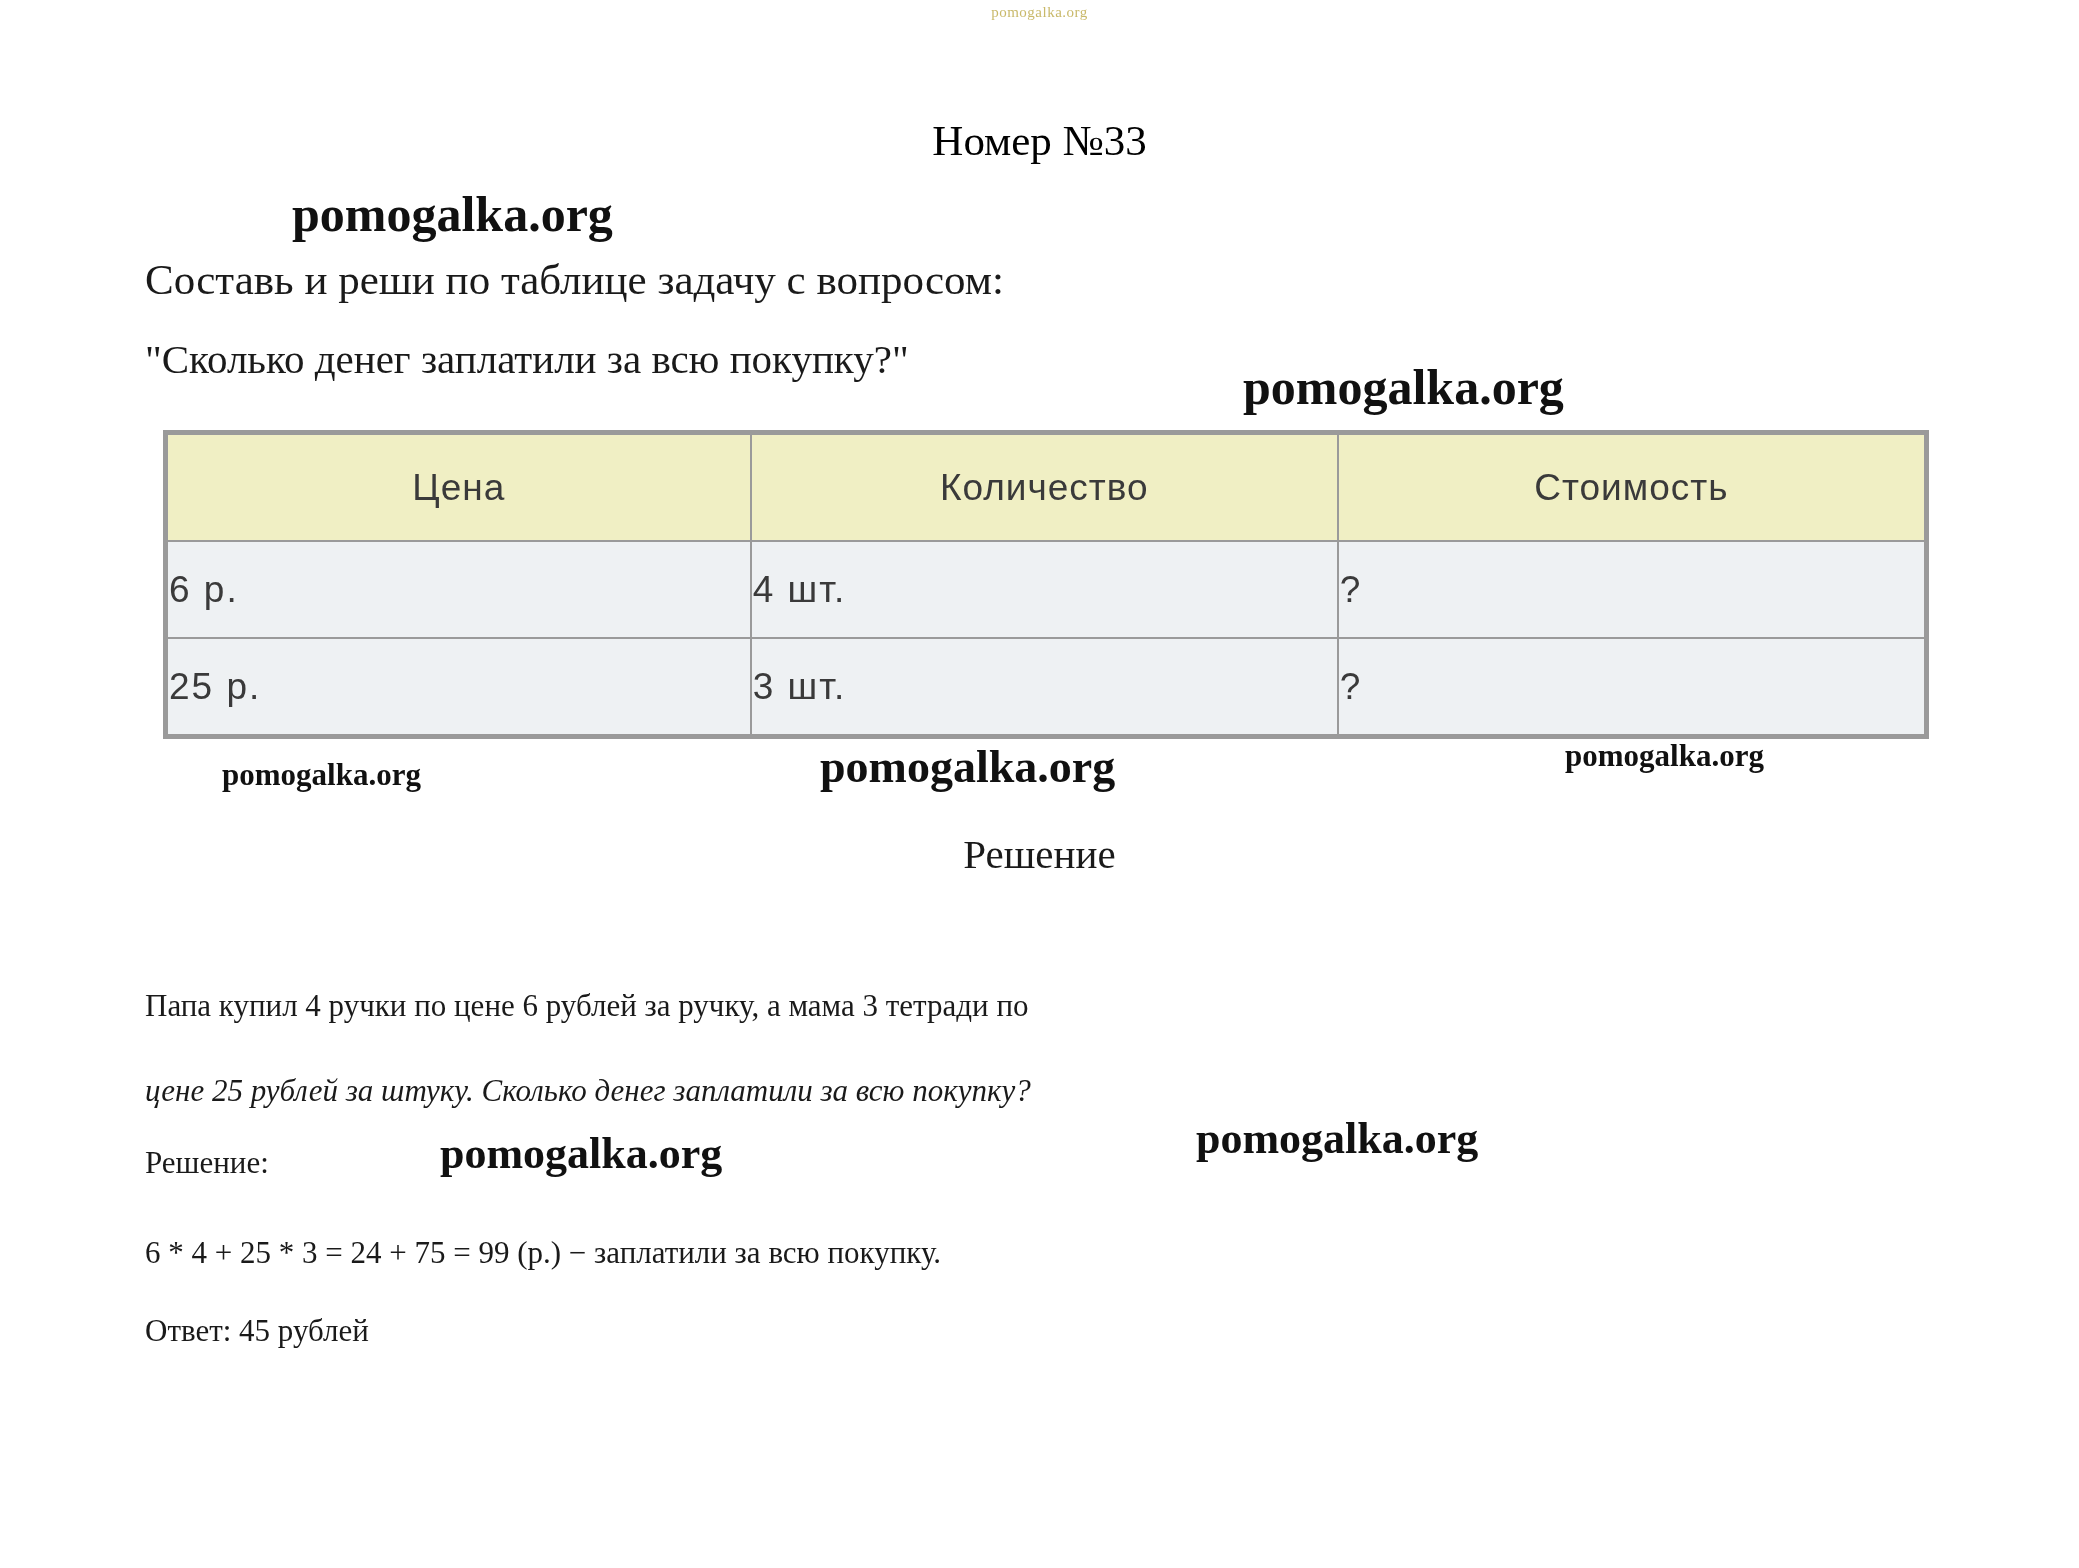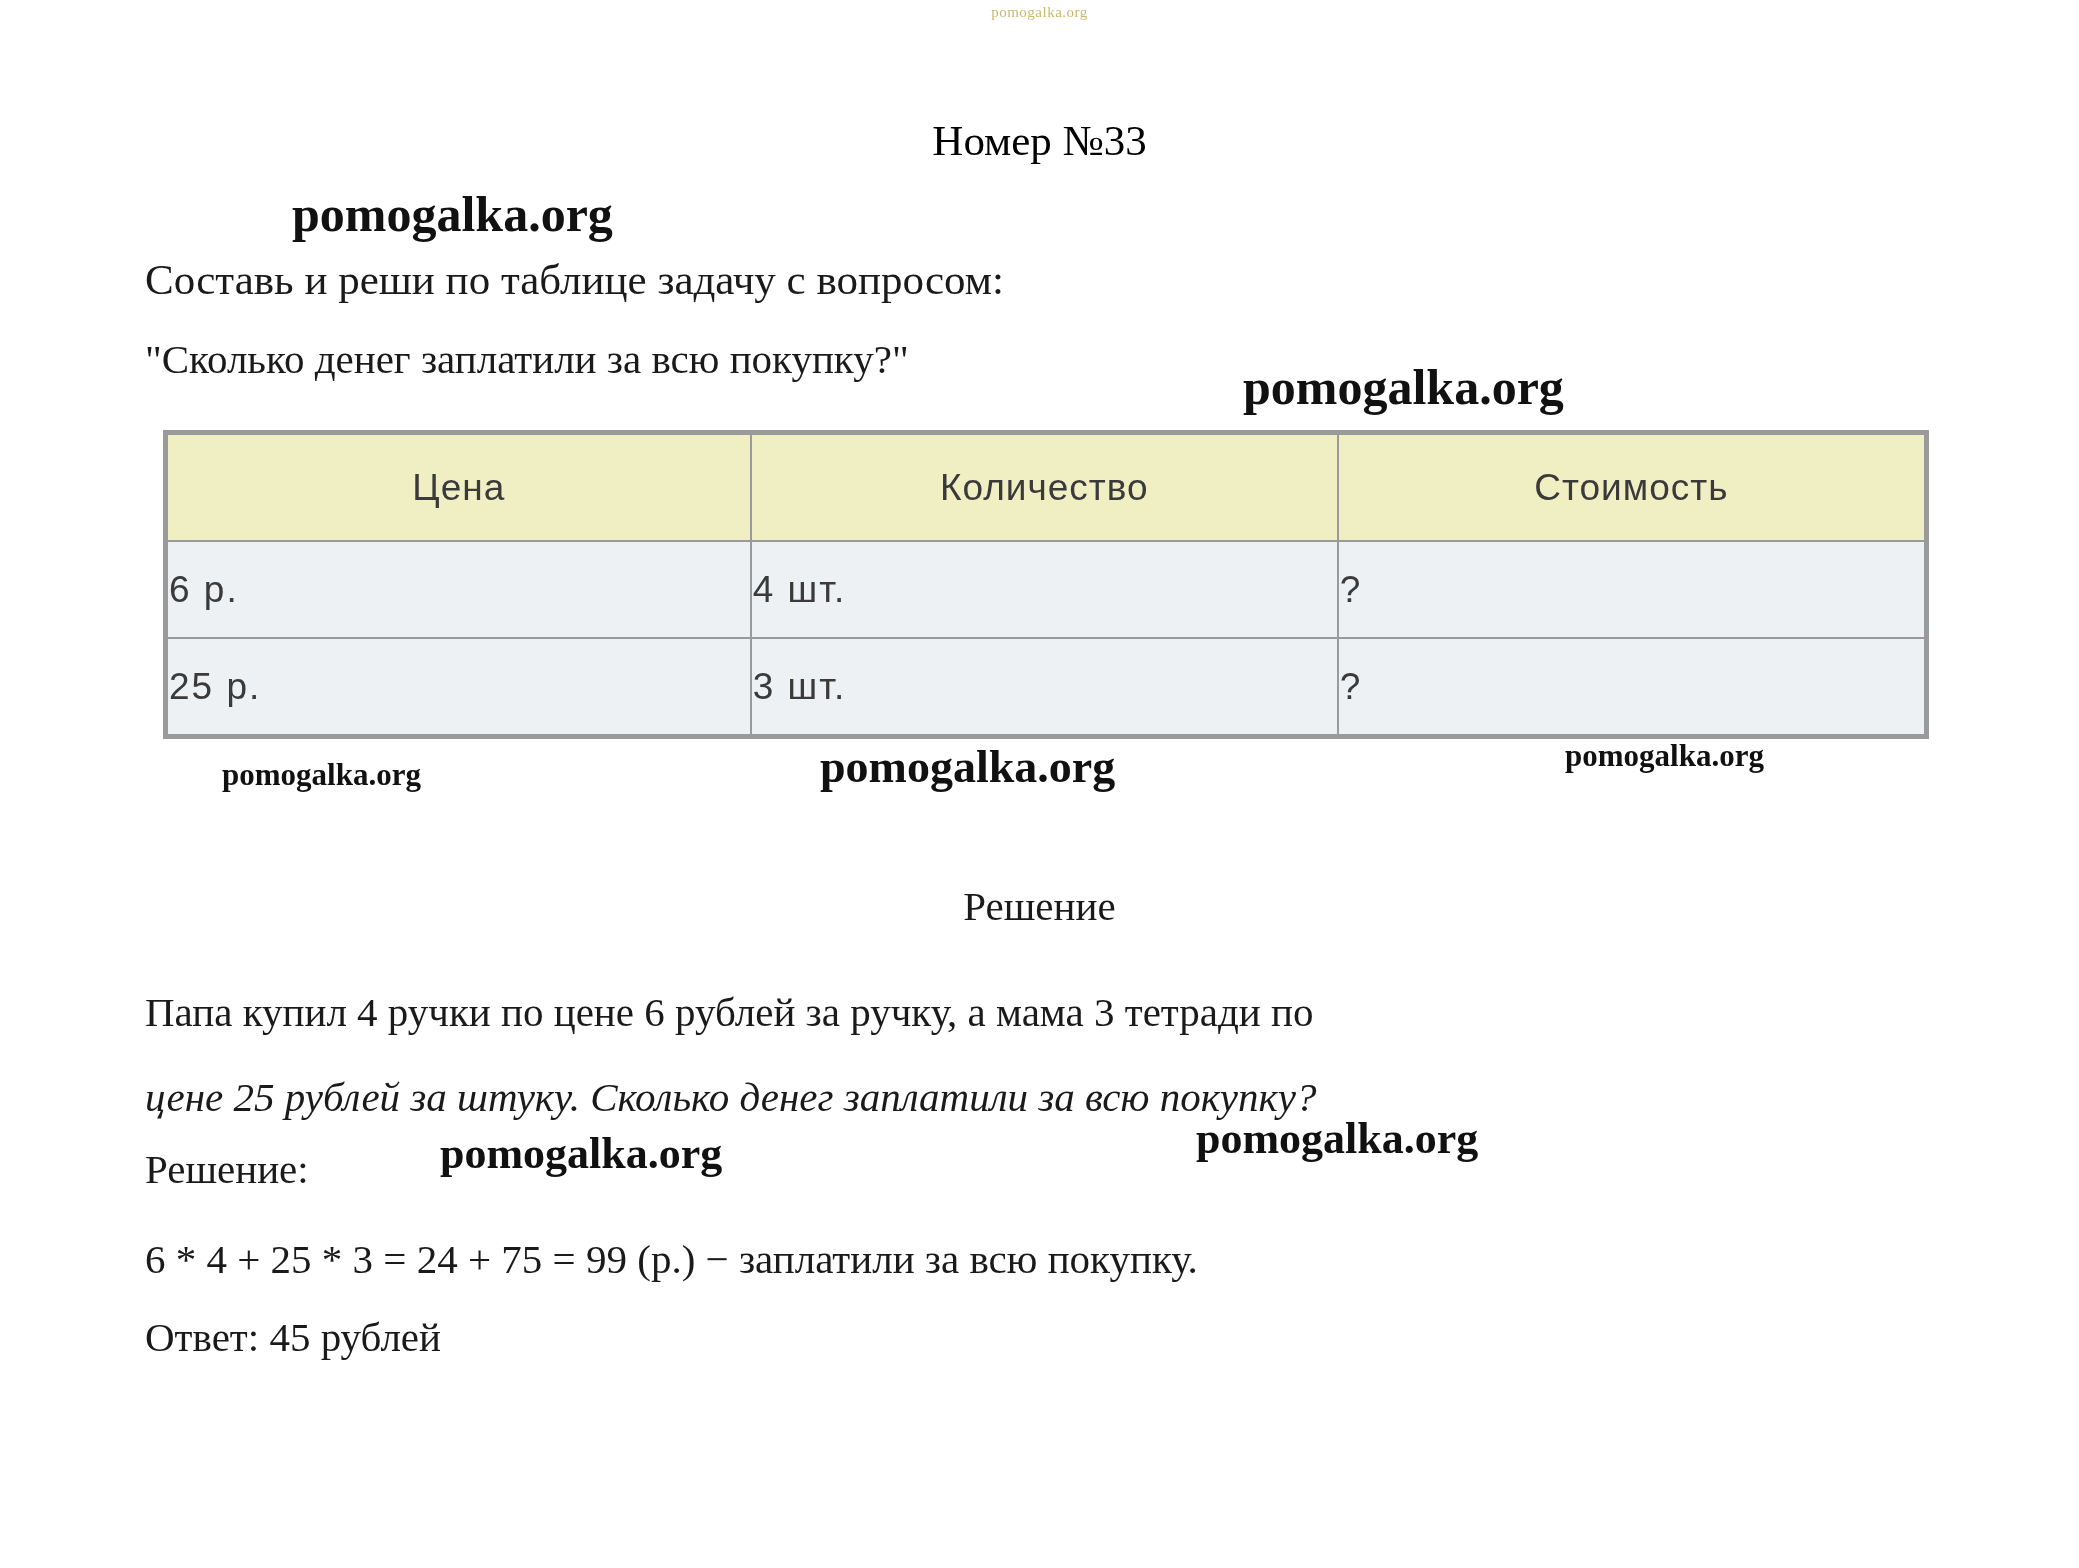--- a/index.html
+++ b/index.html
@@ -91,31 +91,31 @@
     height: 93px;
     letter-spacing: 2px;
   }
   .col-1 { width: 33.2%; }
   .col-2 { width: 33.4%; margin-left: 24px; }
   .col-3 { width: 33.4%; }
 
   
   .solution-heading {
     position: absolute;
-    top: 882px;
+    top: 830px;
     left: 0;
     width: 100%;
     text-align: center;
     font-size: 41px;
   }
 
   .body-line {
     position: absolute;
     left: 145px;
-    font-size: 41px;
+    font-size: 31px;
     white-space: nowrap;
   }
   .bl-1 { top: 988px; }
   .bl-2 { top: 1073px; font-style: italic; }
   .bl-3 { top: 1145px; }
   .bl-4 { top: 1235px; }
   .bl-5 { top: 1313px; }
 
   
   .wm {

